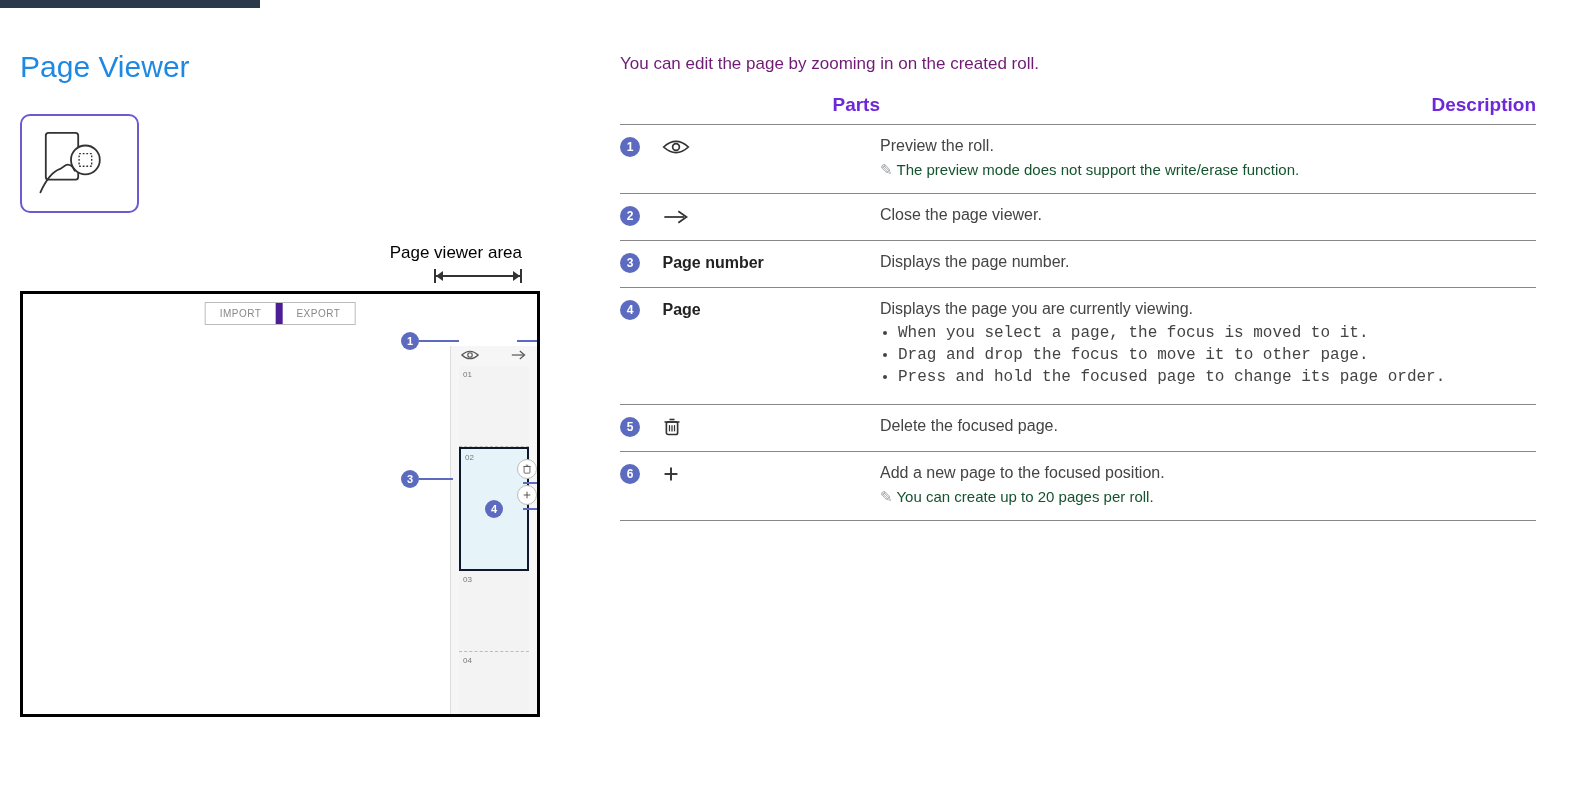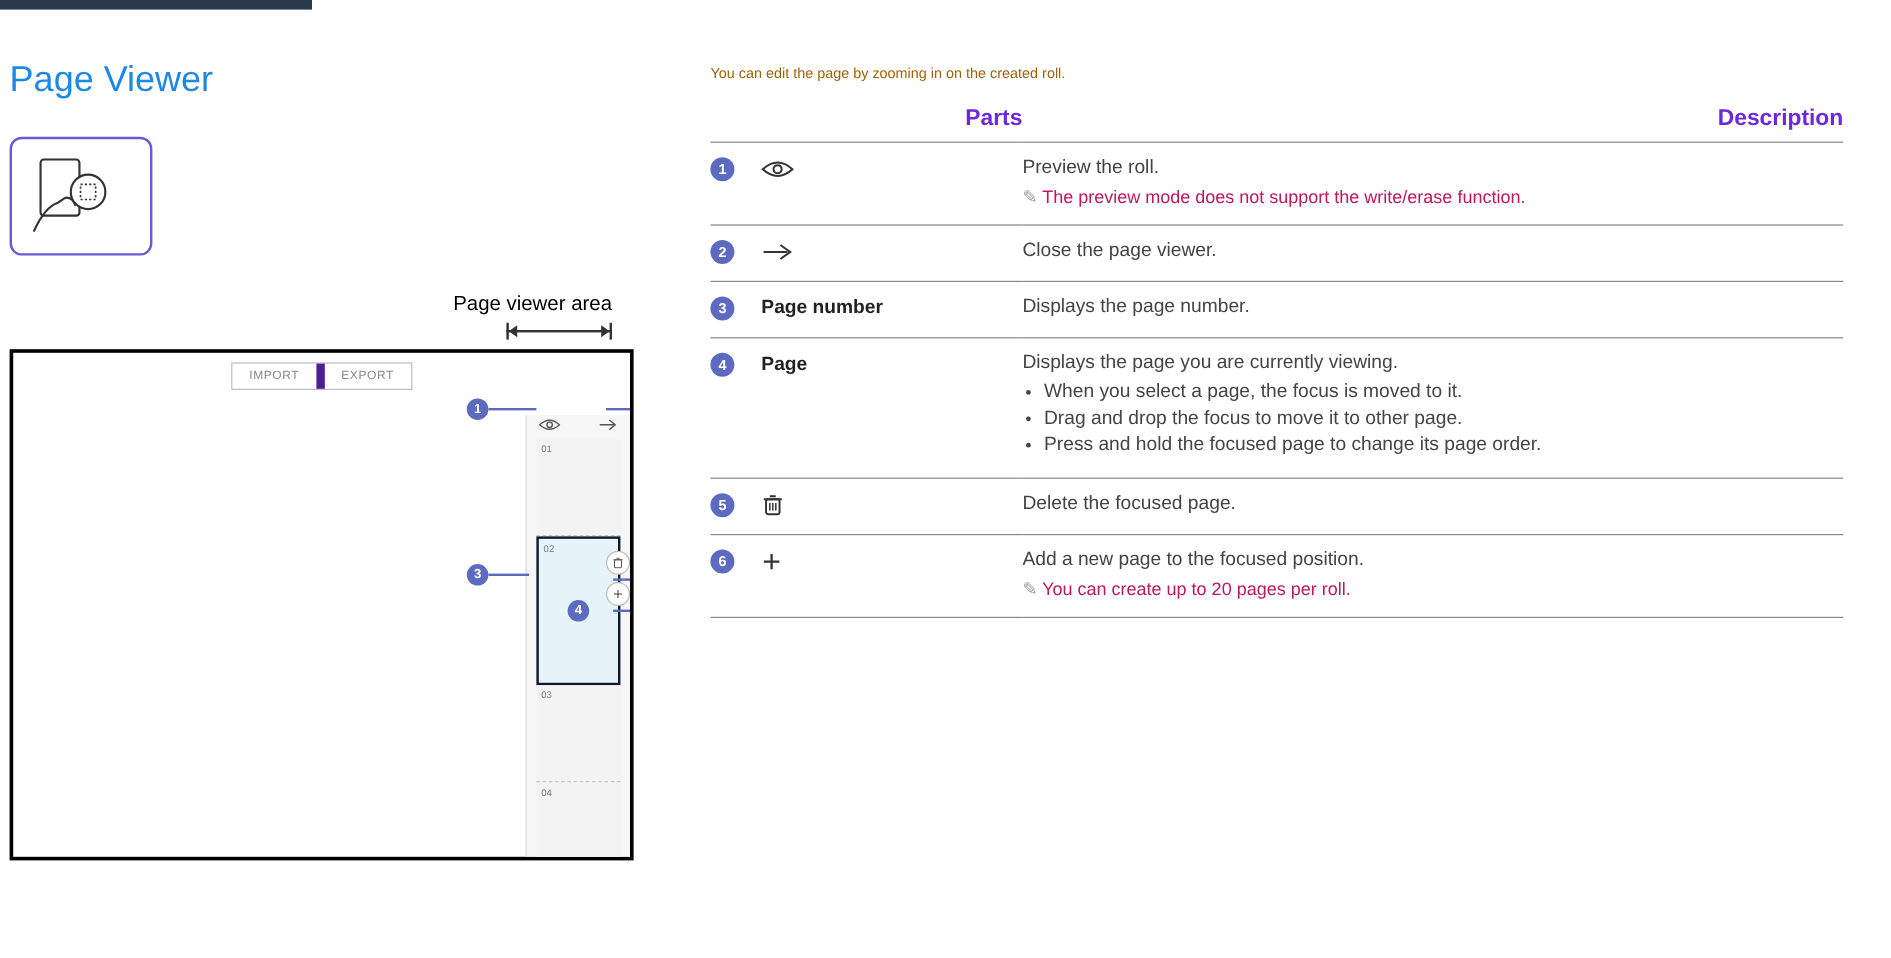--- a/index.html
+++ b/index.html
@@ -1,18 +1,18 @@
 <!DOCTYPE html>
 <html><head>
 <meta charset="utf-8">
 <style>
   html,body{margin:0;padding:0;font-family:Arial,Helvetica,sans-serif;color:#333;background:#fff;}
   .topbar{height:10px;background:#fff;position:relative;}
   .topbar .dark{position:absolute;top:0;left:0;width:260px;height:8px;background:#2b3a4a;}
-  .page{display:flex;padding:40px 40px 10px 8px;gap:64px;box-sizing:border-box;}
+  .page{display:flex;padding:40px 40px 10px 20px;gap:80px;box-sizing:border-box;}
   .leftcol{flex:0 0 520px;}
   .rightcol{flex:1;}
   h1.title{color:#1e88e5;font-weight:400;font-size:30px;margin:0 0 30px 0;}
   .thumb{width:115px;height:95px;border:2px solid #6b5bd2;border-radius:10px;display:flex;align-items:center;justify-content:center;margin-bottom:30px;}
   .thumb svg{width:90px;height:75px;}
   .areaLabel{text-align:right;font-size:17px;color:#000000;margin-right:18px;margin-bottom:6px;}
   .arrowbar{margin-left:auto;width:88px;height:14px;margin-right:18px;margin-bottom:8px;position:relative;}
   .arrowbar .bar{position:absolute;top:6px;left:0;right:0;height:2px;background:#333;}
   .arrowbar .end{position:absolute;top:0;width:2px;height:14px;background:#333;}
   .arrowbar .end.l{left:0;}
@@ -30,31 +30,31 @@
   .pagebox{position:relative;margin:0 8px;height:80px;border-bottom:1px dashed #bbb;background:#f3f3f3;}
   .pagebox.first{border-top:none;}
   .pagebox .num{position:absolute;top:4px;left:4px;font-size:8px;color:#777;}
   .pagebox.focused{border:2px solid #0f172a;background:#e6f4fa;}
   .pagebox.focused .controls{position:absolute;right:-10px;top:10px;display:flex;flex-direction:column;gap:6px;}
   .roundicon{width:18px;height:18px;border-radius:50%;background:#fff;border:1px solid #bbb;display:flex;align-items:center;justify-content:center;font-size:10px;color:#555;}
   .callout{position:absolute;width:18px;height:18px;border-radius:50%;background:#5c6bc0;color:#fff;display:flex;align-items:center;justify-content:center;font-size:11px;font-weight:bold;z-index:5;}
   .calloutline{position:absolute;height:2px;background:#5c6bc0;z-index:4;}
   .c4in{position:absolute;width:18px;height:18px;border-radius:50%;background:#5c6bc0;color:#fff;display:flex;align-items:center;justify-content:center;font-size:11px;font-weight:bold;left:50%;top:50%;transform:translate(-50%,-50%);z-index:6;}
   
-  .intro{font-size:12px;color:#a16207;margin:4px 0 20px 0;}
+  .intro{font-size:17px;color:#701a75;margin:4px 0 20px 0;}
   table.parts{width:100%;border-collapse:collapse;}
   table.parts th{text-align:right;font-size:19px;font-weight:600;color:#6d28d9;padding:0 0 8px 0;margin-left:11px;}
   table.parts th.col1{width:260px;}
   table.parts td{border-top:1px solid #888;padding:12px 6px 14px 0;vertical-align:top;font-size:16px;color:#444;}
   .numbadge{display:inline-flex;width:20px;height:20px;border-radius:50%;background:#5c6bc0;color:#fff;align-items:center;justify-content:center;font-size:12px;font-weight:bold;margin-right:18px;vertical-align:middle;}
   .partlabel{display:inline-block;vertical-align:middle;font-size:16px;color:#333;}
   .partlabel.bold{font-weight:600;color:#222;}
-  .note{color:#be185d;font-size:15px;margin-top:6px;}
+  .note{color:#14532d;font-size:15px;margin-top:6px;}
   .note::before{content:"✎ ";color:#9aa0a6;}
-  ul.sub{margin:6px 0 0 0;padding-left:18px;}
+  ul.sub{margin:6px 0 0 0;padding-left:18px;font-family:Liberation Mono, monospace;}
   ul.sub li{margin:4px 0;font-size:16px;color:#444;}
   svg.rowicon{vertical-align:middle;}
   tr.lastline td{border-bottom:1px solid #888;}
 </style>
 </head>
 <body>
 
 <div class="topbar">
     <div class="dark"></div>
   </div>

